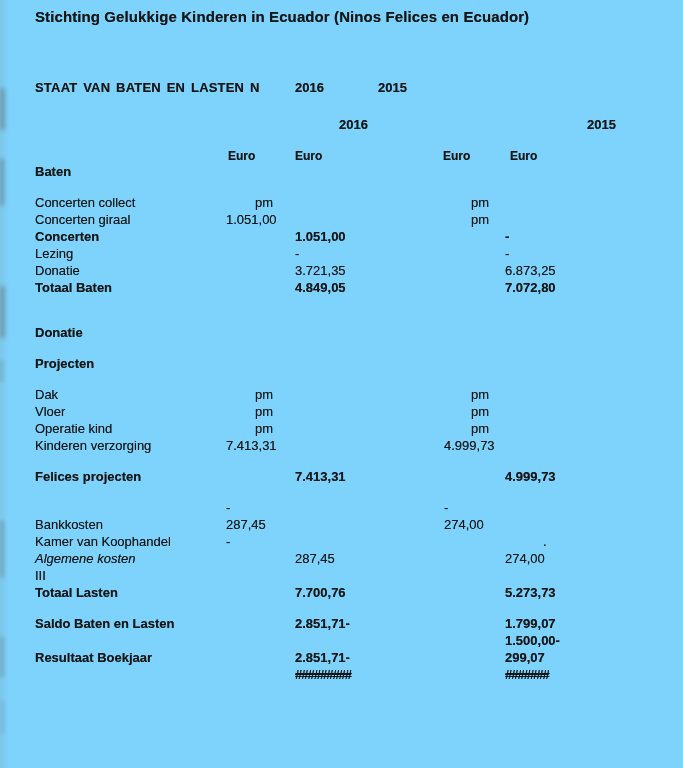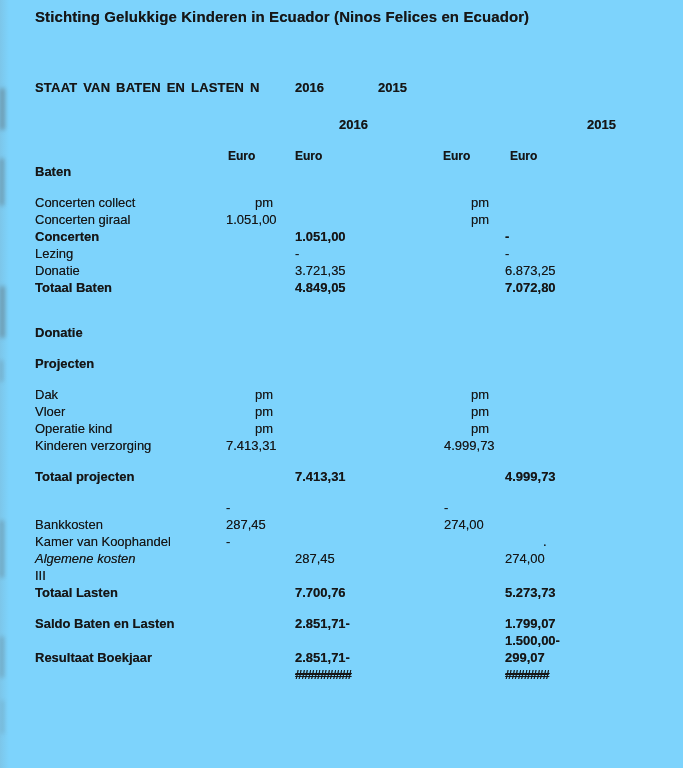--- a/index.html
+++ b/index.html
@@ -183,21 +183,21 @@
       </div>
       <div class="row plain">
         <span class="lbl">Kinderen verzorging</span>
         <span class="cell c1">7.413,31</span>
         <span class="cell c3">4.999,73</span>
       </div>
       <div class="row blank">
         <span class="lbl"></span>
       </div>
       <div class="row bold-italic">
-        <span class="lbl">Totaal projecten</span>
+        <span class="lbl">Felices projecten</span>
         <span class="cell c2">7.413,31</span>
         <span class="cell c4">4.999,73</span>
       </div>
       <div class="row blank">
         <span class="lbl"></span>
       </div>
       <div class="row plain">
         <span class="lbl"></span>
         <span class="cell c1 dash">-</span>
         <span class="cell c3 dash">-</span>

